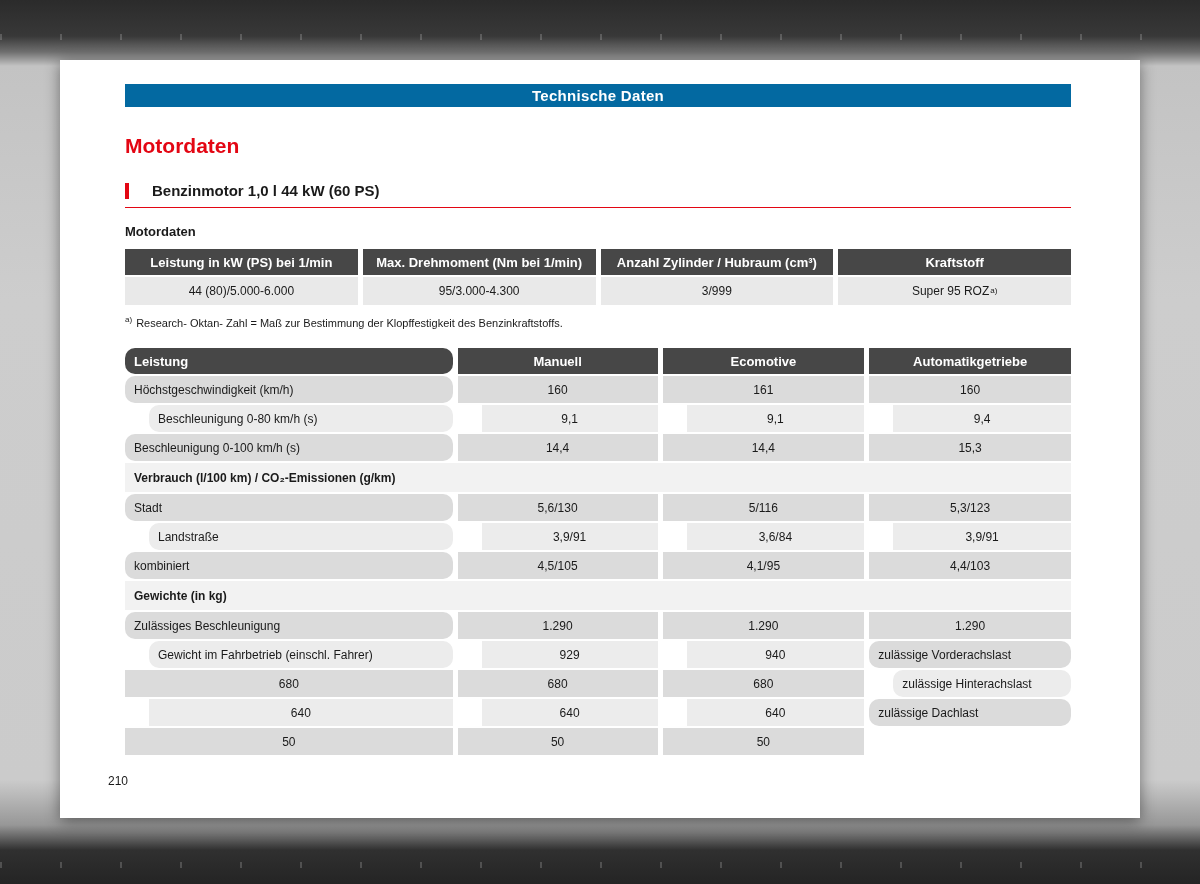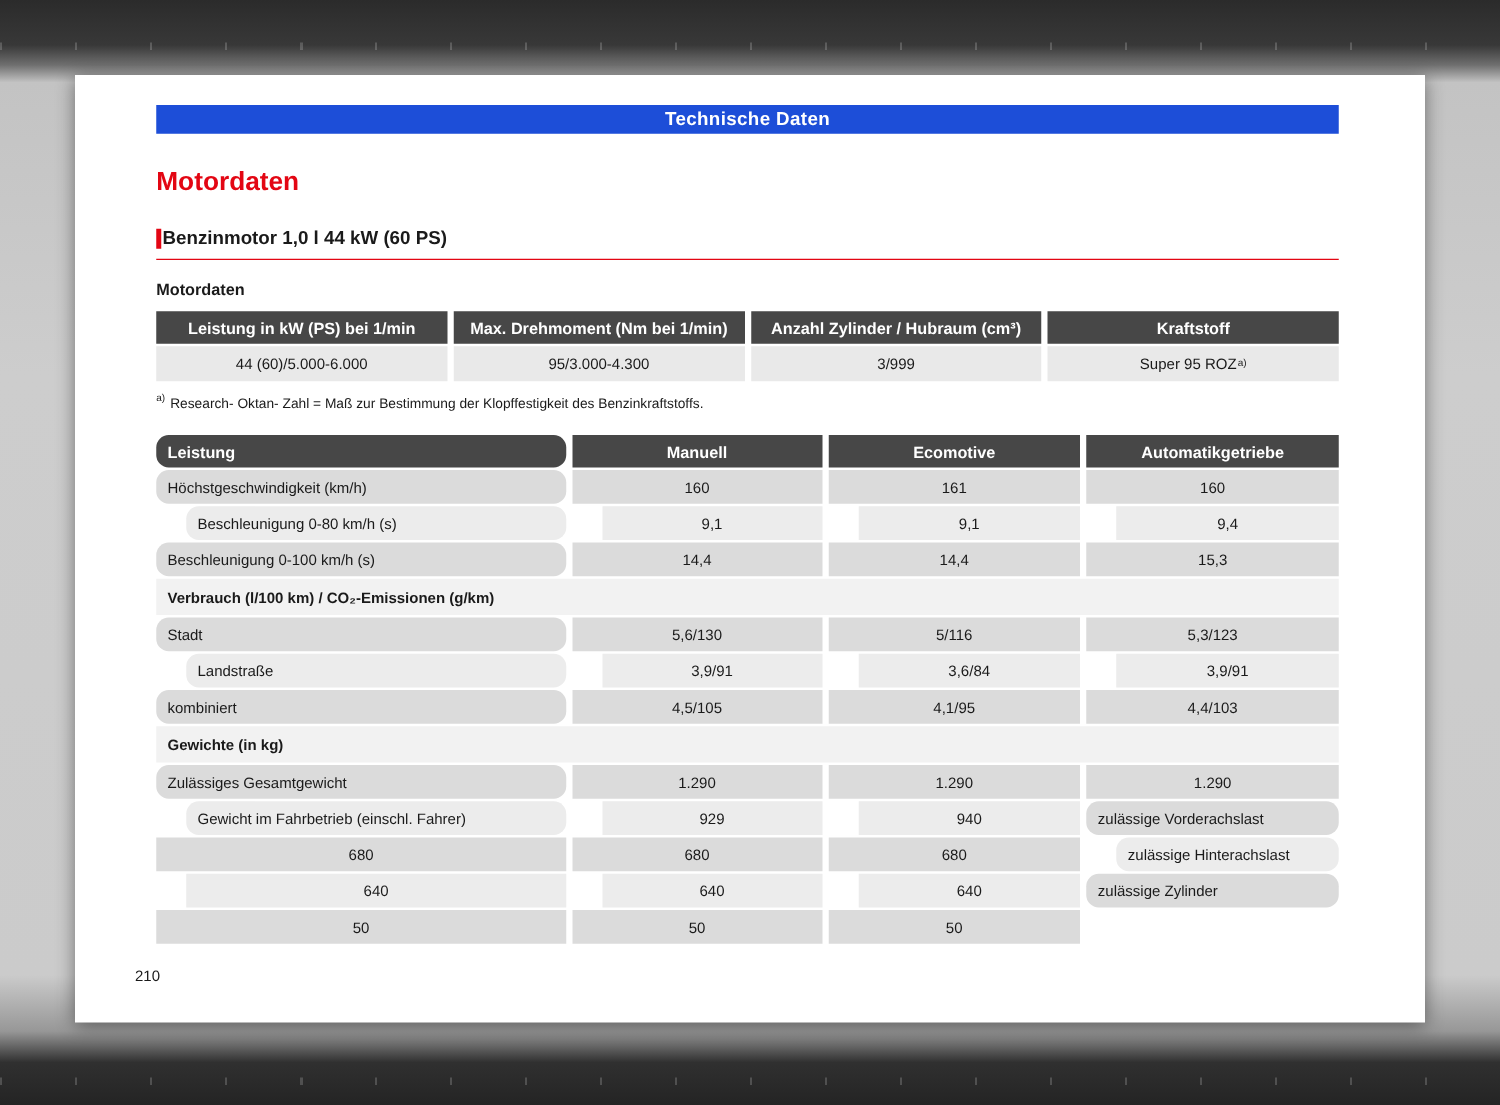--- a/index.html
+++ b/index.html
@@ -27,35 +27,35 @@
     width: 1080px; height: 758px;
     background: #ffffff;
     box-shadow: 0 3px 14px rgba(0,0,0,.45);
   }
   .content {
     position: absolute; left: 65px; top: 0; width: 946px;
   }
 
   .band {
     margin-top: 24px; height: 23px;
-    background: #1d4ed8;
+    background: #0369a1;
     color: #ffffff; font-size: 15px; font-weight: bold;
     text-align: center; line-height: 23px;
     letter-spacing: .3px;
   }
 
   .red-title {
     margin-top: 27px;
     font-size: 21px; font-weight: bold;
     color: #e30613;
   }
 
   .section-heading {
     margin-top: 24px;
-    display: flex; align-items: center; gap: 1px;
+    display: flex; align-items: center; gap: 23px;
     font-size: 15px; font-weight: bold; color: #1a1a1a;
     border-bottom: 1px solid #e30613;
     padding-bottom: 8px;
   }
   .red-bar { width: 4px; height: 16px; background: #e30613; flex: 0 0 auto; }
 
   .sub-heading {
     margin-top: 16px;
     font-size: 13px; font-weight: bold; color: #1a1a1a;
   }
@@ -122,21 +122,21 @@
       </div>
 
       <div class="sub-heading">Motordaten</div>
 
       <div class="tbl engine-tbl">
         <div class="th">Leistung in kW (PS) bei 1/min</div>
         <div class="th">Max. Drehmoment (Nm bei 1/min)</div>
         <div class="th">Anzahl Zylinder / Hubraum (cm³)</div>
         <div class="th">Kraftstoff</div>
 
-        <div class="td">44 (60)/5.000-6.000</div>
+        <div class="td">44 (80)/5.000-6.000</div>
         <div class="td">95/3.000-4.300</div>
         <div class="td">3/999</div>
         <div class="td">
           <span>Super 95 ROZ</span>
             <sup class="fuel-sup">a)</sup>
         </div>
       </div>
 
       <div class="footnote">
         <sup>a)</sup><span>Research- Oktan- Zahl = Maß zur Bestimmung der Klopffestigkeit des Benzinkraftstoffs.</span>
@@ -175,40 +175,40 @@
         <div class="td light">3,6/84</div>
         <div class="td light">3,9/91</div>
 
         <div class="td c-label dark">kombiniert</div>
         <div class="td dark">4,5/105</div>
         <div class="td dark">4,1/95</div>
         <div class="td dark">4,4/103</div>
 
         <div class="td section-cell">Gewichte (in kg)</div>
 
-        <div class="td c-label dark">Zulässiges Gesamtgewicht</div>
+        <div class="td c-label dark">Zulässiges Beschleunigung</div>
         <div class="td dark">1.290</div>
         <div class="td dark">1.290</div>
         <div class="td dark">1.290</div>
 
         <div class="td c-label light">Gewicht im Fahrbetrieb (einschl. Fahrer)</div>
         <div class="td light">929</div>
         <div class="td light">940</div>
 
         <div class="td c-label dark">zulässige Vorderachslast</div>
         <div class="td dark">680</div>
         <div class="td dark">680</div>
         <div class="td dark">680</div>
 
         <div class="td c-label light">zulässige Hinterachslast</div>
         <div class="td light">640</div>
         <div class="td light">640</div>
         <div class="td light">640</div>
 
-        <div class="td c-label dark">zulässige Zylinder</div>
+        <div class="td c-label dark">zulässige Dachlast</div>
         <div class="td dark">50</div>
         <div class="td dark">50</div>
         <div class="td dark">50</div>
       </div>
 
     </div>
 
     <div class="page-number">210</div>
   </div>
 </div>

